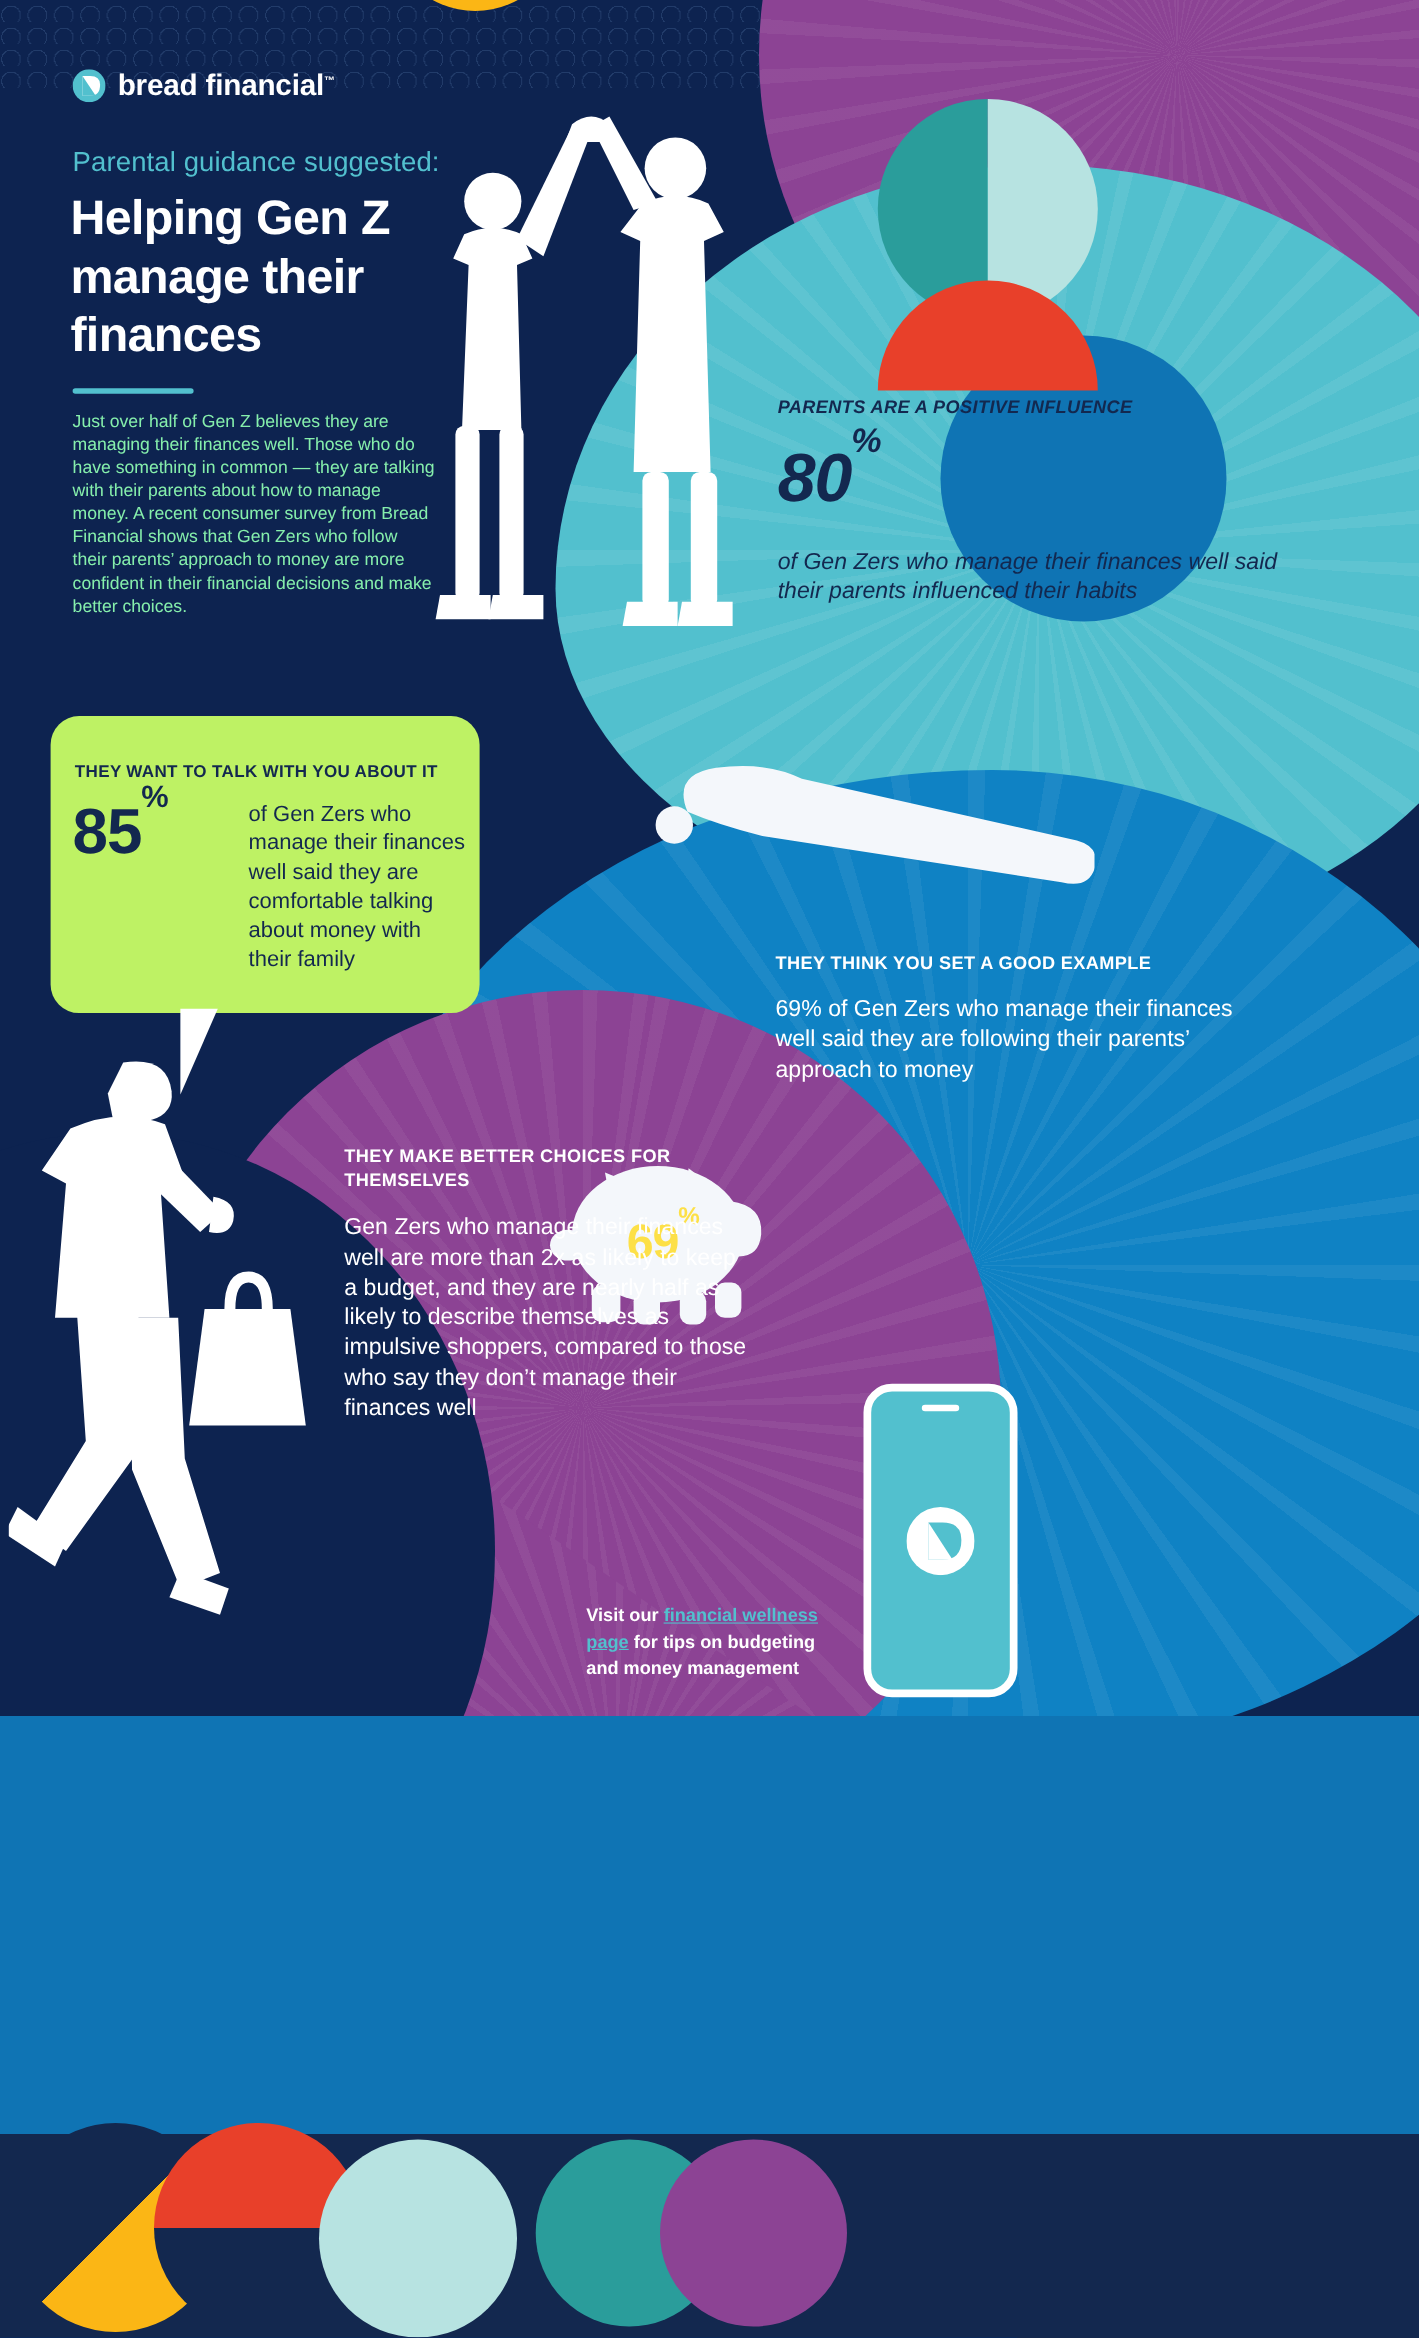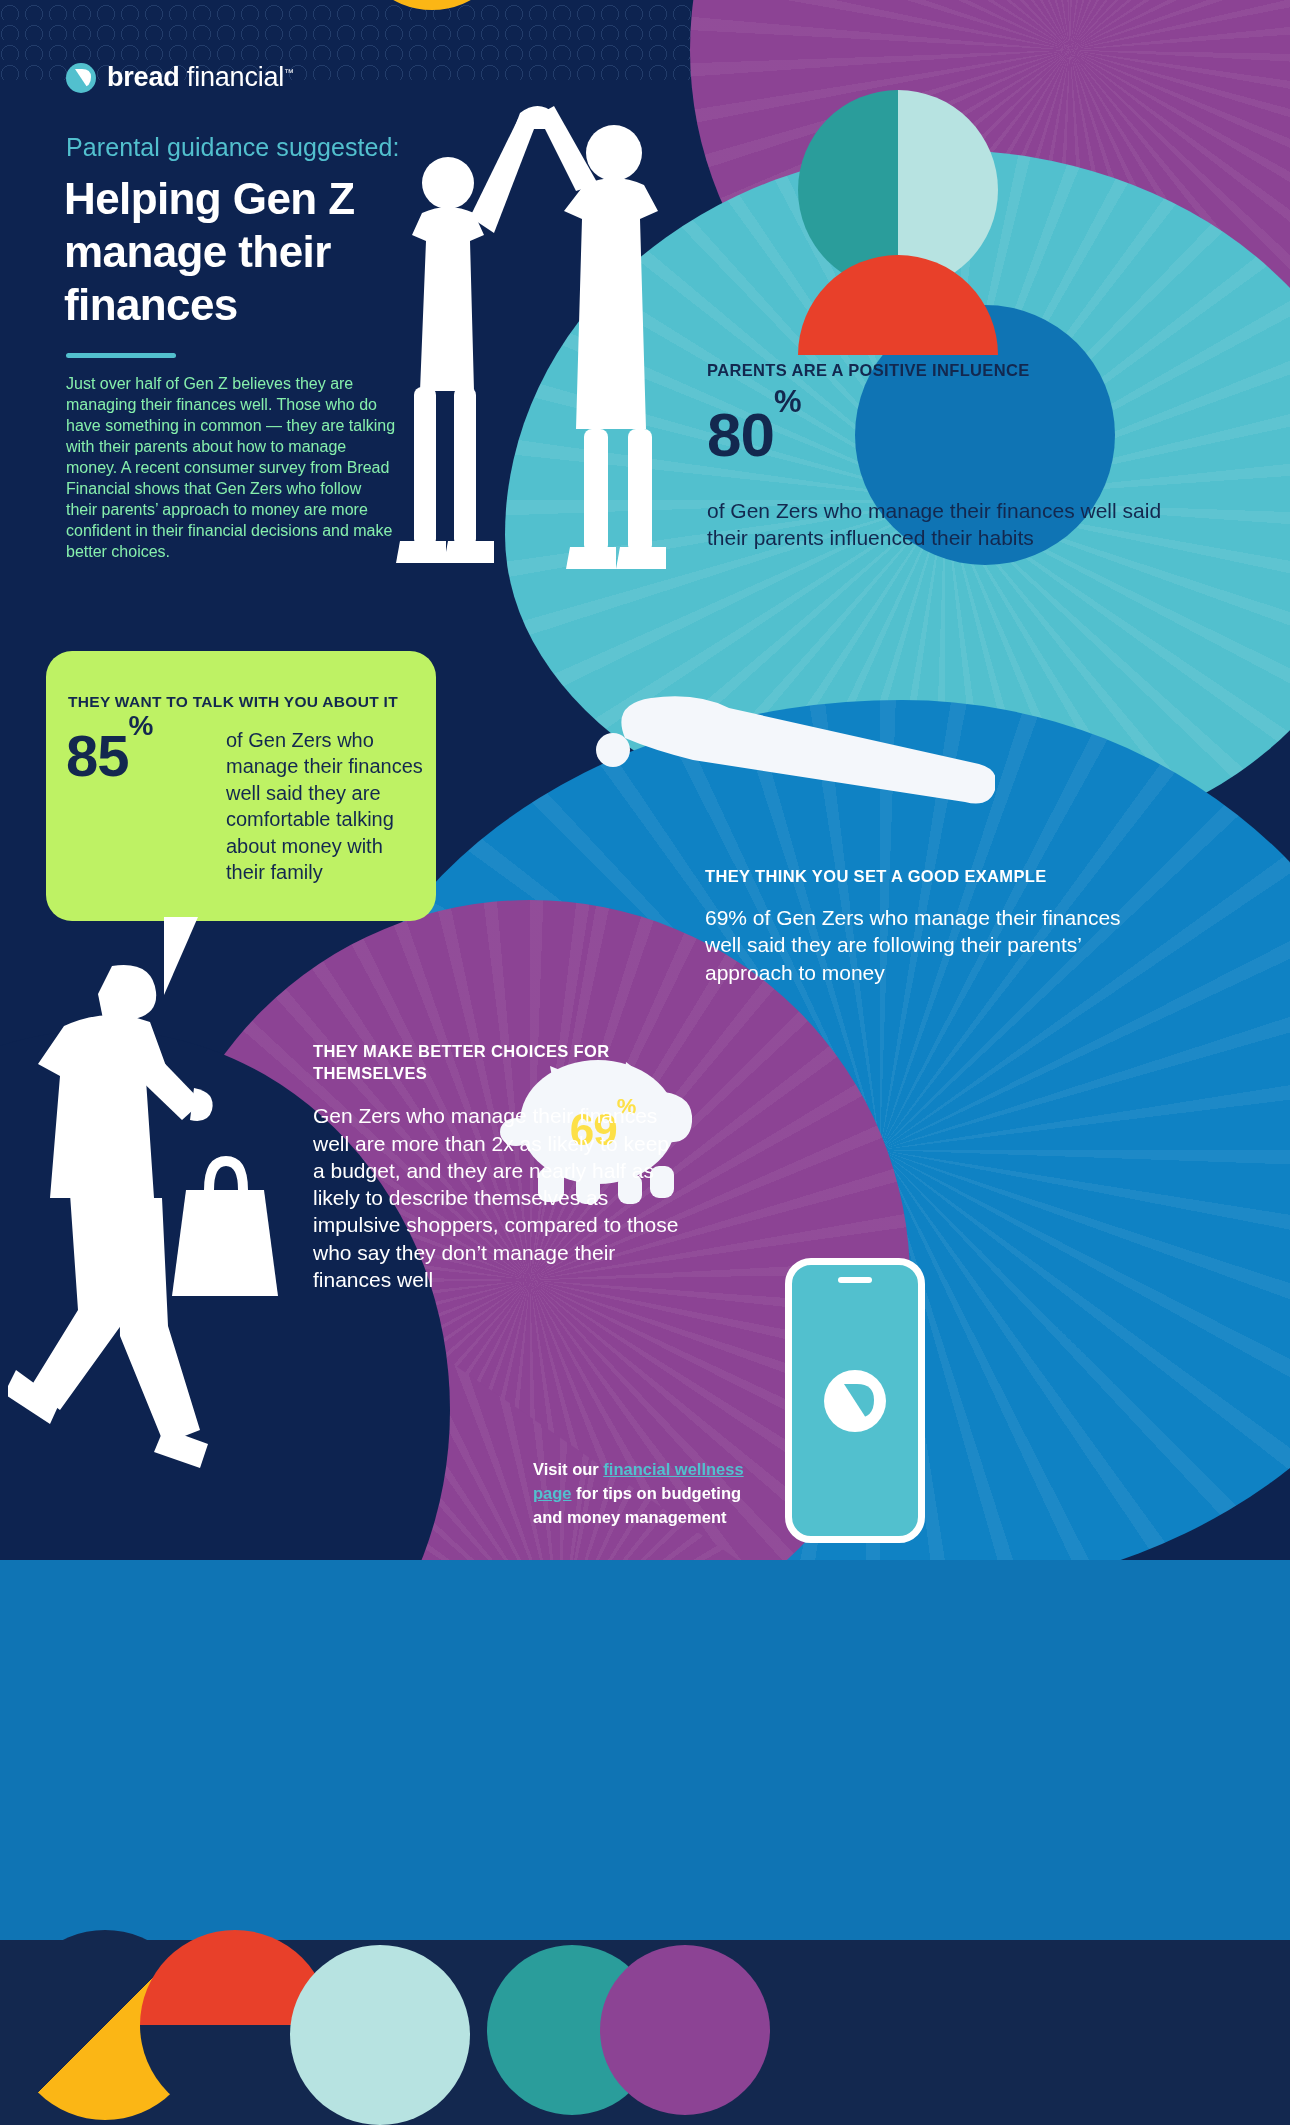--- a/index.html
+++ b/index.html
@@ -97,38 +97,38 @@
     transform:translate(-50%,-50%); width:62px; height:62px; }
 
   
   .content { position:absolute; inset:0; }
 
   .logo { position:absolute; left:66px; top:62px; display:flex;
     align-items:center; gap:11px; }
   .logo .bmark { width:30px; height:30px; flex:0 0 auto; }
   .logo .wordmark { color:#ffffff; font-size:27px; letter-spacing:-.2px; }
   .logo .wordmark b { font-weight:700; }
-  .logo .wordmark span { font-weight:400;margin-top:14px; }
+  .logo .wordmark span { font-weight:700;margin-top:14px; }
   .logo .tm { font-size:10px; vertical-align:super; font-weight:300; }
 
   .eyebrow { position:absolute; left:66px; top:133px;
     color:#52c0ce; font-size:25px; font-weight:500; letter-spacing:.1px; }
 
   .headline { position:absolute; left:64px; top:172px; width:420px;
     color:#ffffff; font-size:44px; font-weight:700; line-height:1.21;
     letter-spacing:-.6px; }
 
   .rule { position:absolute; left:66px; top:353px; width:110px; height:5px;
     background:#52c0ce; border-radius:3px; }
 
   .intro { position:absolute; left:66px; top:374px; width:330px;
     color:#86efac; font-size:16px; line-height:1.31; font-weight:400; }
 
   
-  .stat-80 { position:absolute; left:707px; top:360px; width:470px; }
+  .stat-80 { position:absolute; left:707px; top:360px; width:470px;font-style:italic; }
   .stat-80 .kicker { color:#13284f; font-size:16.5px; font-weight:700;
     letter-spacing:.35px; line-height:1.32; }
   .stat-80 .big { color:#13284f; font-size:62px; font-weight:700;
     line-height:1; margin-top:22px; letter-spacing:-1px; }
   .stat-80 .big sup { font-size:31px; font-weight:700; top:-.72em; position:relative; }
   .stat-80 .desc { color:#13284f; font-size:21px; line-height:1.28;
     margin-top:32px; }
 
   
   .bubble { position:absolute; left:46px; top:651px; width:390px; height:270px;

